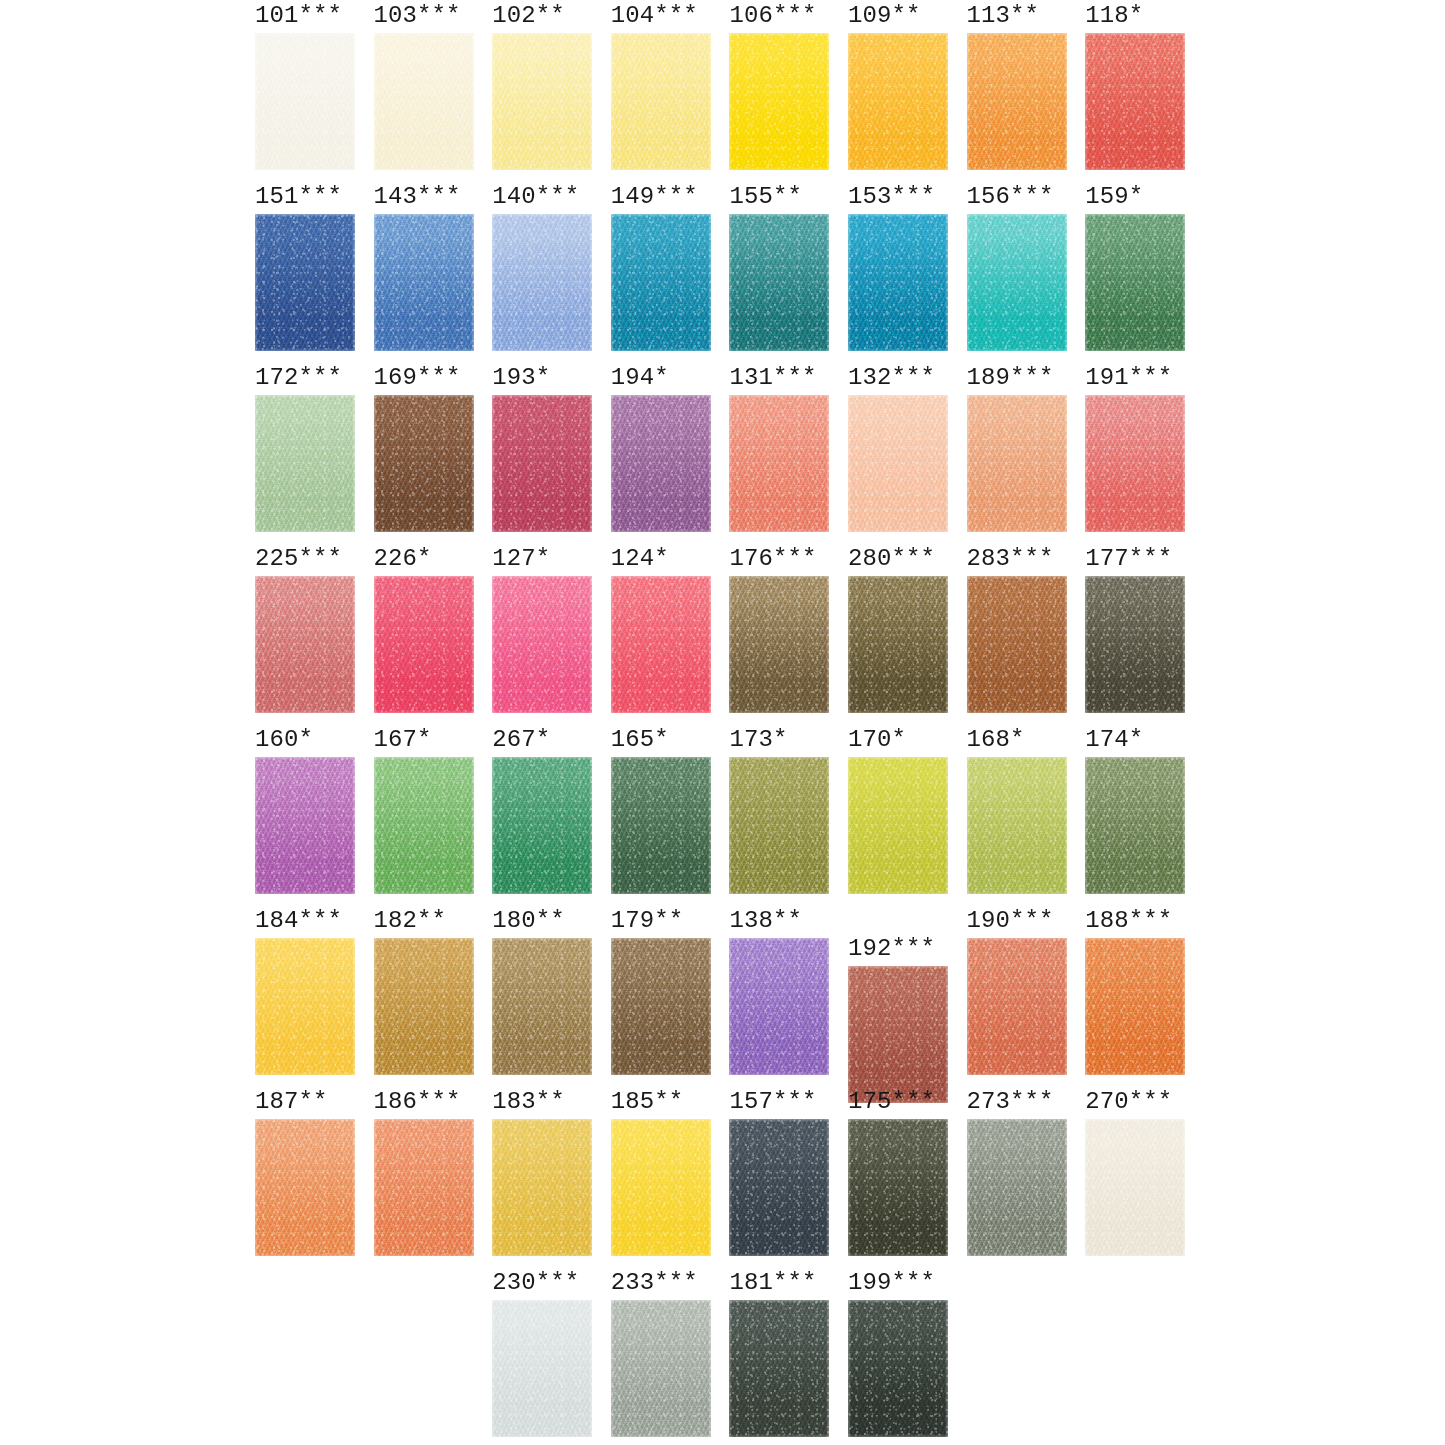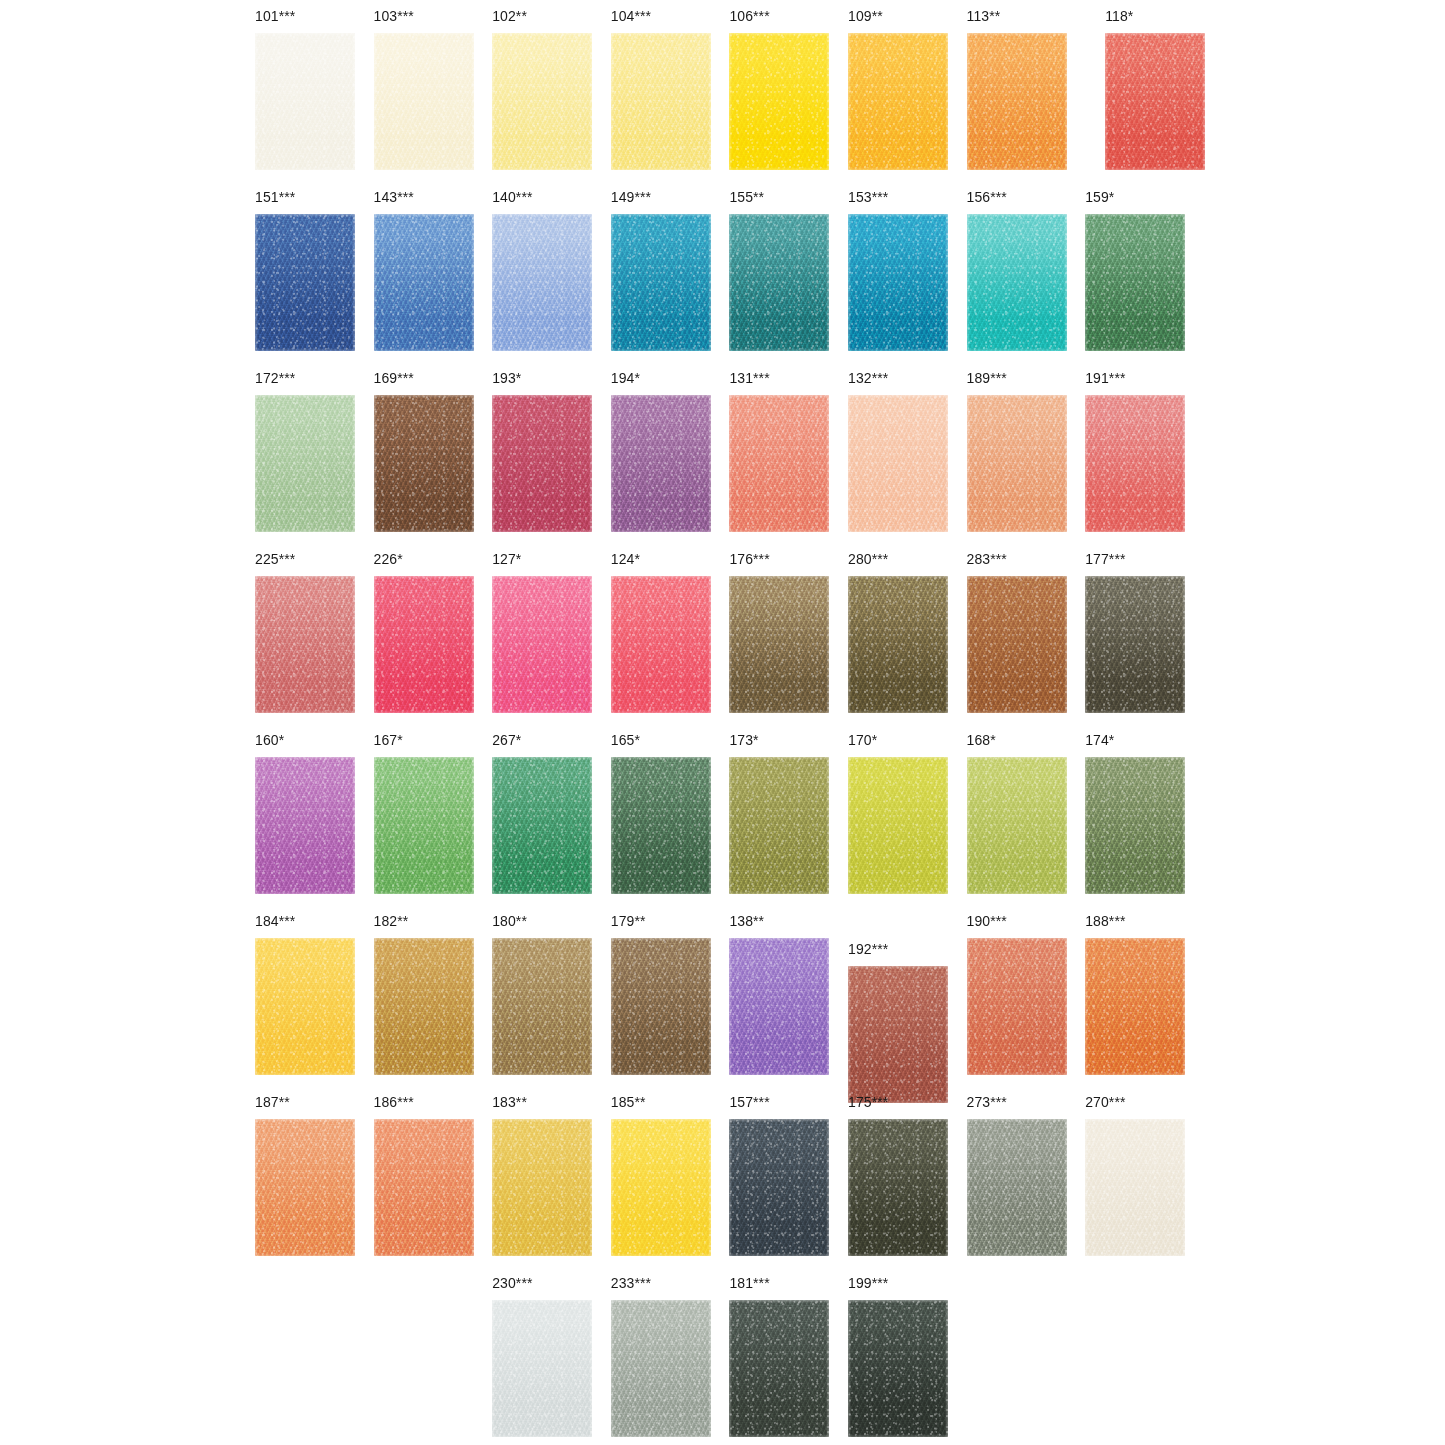--- a/index.html
+++ b/index.html
@@ -21,26 +21,26 @@
   }
   .swatch-cell {
     position: absolute;
     width: 118px;
     height: 181px;
   }
   .swatch-label {
     position: absolute;
     left: 0;
     top: 0;
-    font-size: 14px;
+    font-size: 24px;
     line-height: 22px;
     letter-spacing: 0.1px;
     color: #1a1a1a;
     white-space: nowrap;
-    font-family: Liberation Sans, sans-serif;
+    font-family: Liberation Mono, monospace;
   }
   .swatch-patch {
     position: absolute;
     left: 0;
     top: 28px;
     width: 100px;
     height: 137px;
     border-radius: 1px;
     overflow: hidden;
     isolation: isolate;
@@ -162,21 +162,21 @@
       </div>
       <div class="swatch-cell" style="left: 966.6px; top: 5px;">
         <div class="swatch-label">113**</div>
         <div class="swatch-patch" title="113**">
           <div class="patch-base" style="background: linear-gradient(rgb(247, 173, 91) 0%, rgb(247, 173, 91) 14%, rgb(240, 145, 58) 78%, rgb(240, 145, 58) 100%);"></div>
           <div class="patch-grain"></div>
           <div class="patch-speckle"></div>
           <div class="patch-edge"></div>
         </div>
       </div>
-      <div class="swatch-cell" style="left: 1085.2px; top: 5px; margin-left: 20px;">
+      <div class="swatch-cell" style="left: 1085.2px; top: 5px;">
         <div class="swatch-label">118*</div>
         <div class="swatch-patch" title="118*">
           <div class="patch-base" style="background: linear-gradient(rgb(234, 115, 103) 0%, rgb(234, 115, 103) 14%, rgb(225, 84, 75) 78%, rgb(225, 84, 75) 100%);"></div>
           <div class="patch-grain"></div>
           <div class="patch-speckle"></div>
           <div class="patch-edge"></div>
         </div>
       </div>
       <div class="swatch-cell" style="left: 255px; top: 186px;">
         <div class="swatch-label">151***</div>

